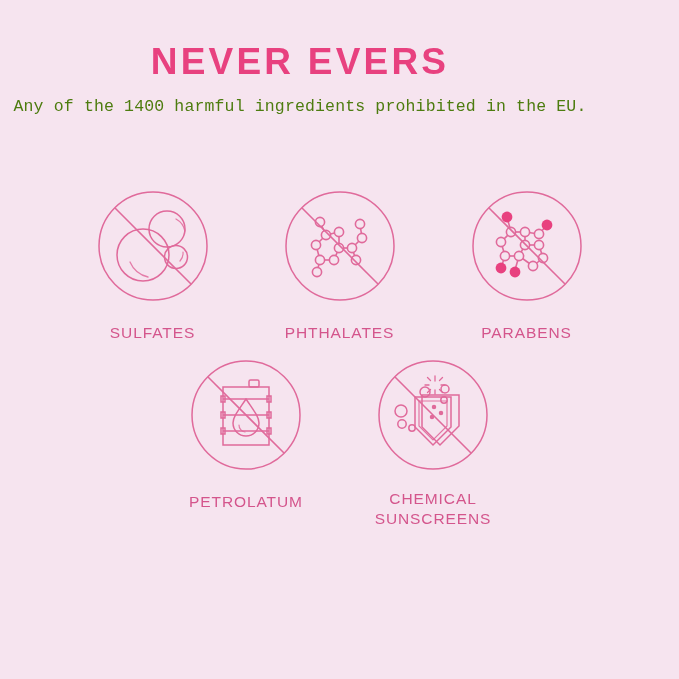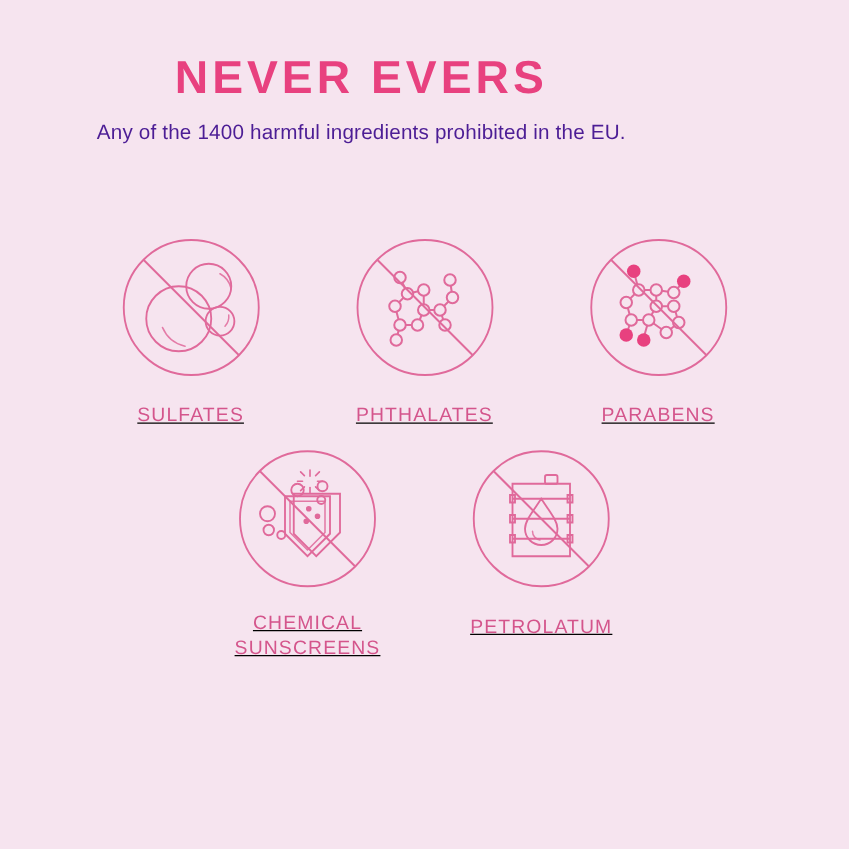--- a/index.html
+++ b/index.html
@@ -19,41 +19,42 @@
     width: 679px;
     height: 679px;
     background: #f6e4ef;
     box-sizing: border-box;
   }
 
   
   .header {
     position: absolute;
     top: 42px;
-    left: 0;
+    left: 11px;
     width: 578px;
     text-align: center;
   }
   .title {
     font-size: 37px;
     font-weight: bold;
     letter-spacing: 3.2px;
     color: #e8417f;
     line-height: 1.1;
     margin: 0;
     white-space: nowrap;
   }
   .subtitle {
     margin: 14px 0 0 0;
     font-size: 16.5px;
     font-weight: normal;
     letter-spacing: 0.15px;
-    color: #4c1d95;
+    color: #4d7c0f;
     line-height: 1.2;
     white-space: nowrap;
+    font-family: Liberation Mono, monospace;
   }
 
   
   .grid {
     position: absolute;
     top: 190px;
     left: 0;
     width: 679px;
   }
   .row {
@@ -62,21 +63,20 @@
     width: 679px;
   }
   .row-1 { gap: 75px; }
   .row-2 { gap: 75px; margin-top: 16px; }
 
   .cell {
     width: 112px;
     display: flex;
     flex-direction: column;
     align-items: center;
-    text-decoration: underline;
   }
   .icon-wrap {
     width: 112px;
     height: 112px;
     display: block;
   }
   .icon-wrap svg {
     display: block;
     width: 112px;
     height: 112px;
@@ -211,20 +211,50 @@
             </g>
           </svg>
         </span>
         <div class="caption">PARABENS</div>
       </div>
 
     </div>
 
     <div class="row row-2">
 
+      <div class="cell cell-petrolatum">
+        <span class="icon-wrap">
+          <svg viewBox="0 0 112 112" xmlns="http://www.w3.org/2000/svg">
+            <g fill="none" stroke="#e06a9b" stroke-width="1.5">
+              <circle cx="56" cy="56" r="54"></circle>
+
+              <rect x="59" y="21" width="10" height="7" rx="1.5"></rect>
+
+              <path d="M33 28 h46 v58 h-46 z"></path>
+
+              <line x1="33" y1="40" x2="79" y2="40"></line>
+              <line x1="33" y1="56" x2="79" y2="56"></line>
+              <line x1="33" y1="72" x2="79" y2="72"></line>
+
+              <path d="M31 37 h4 v6 h-4 z"></path>
+              <path d="M31 53 h4 v6 h-4 z"></path>
+              <path d="M31 69 h4 v6 h-4 z"></path>
+              <path d="M77 37 h4 v6 h-4 z"></path>
+              <path d="M77 53 h4 v6 h-4 z"></path>
+              <path d="M77 69 h4 v6 h-4 z"></path>
+
+              <path d="M56 40 C48 52 43 58 43 64 a13 13 0 0 0 26 0 C69 58 64 52 56 40 z"></path>
+              <path d="M49 66 a7 7 0 0 0 6 7" stroke-width="1.2" stroke-linecap="round" opacity="0.85"></path>
+              <line x1="18" y1="18" x2="94" y2="94" stroke-width="1.6"></line>
+            </g>
+          </svg>
+        </span>
+        <div class="caption">PETROLATUM</div>
+      </div>
+
       <div class="cell cell-sunscreen">
         <span class="icon-wrap">
           <svg viewBox="0 0 112 112" xmlns="http://www.w3.org/2000/svg">
             <g fill="none" stroke="#e06a9b" stroke-width="1.5">
               <circle cx="56" cy="56" r="54"></circle>
 
               <path d="M45 36 h37 v31 l-19 19 l-18 -18 z"></path>
 
               <path d="M38 38 h36 v30 l-18 18 l-18 -18 z"></path>
 
@@ -253,46 +283,16 @@
                 <line x1="53.5" y1="30.5" x2="50.5" y2="33.5"></line>
               </g>
               <line x1="18" y1="18" x2="94" y2="94" stroke-width="1.6"></line>
             </g>
           </svg>
         </span>
         <div class="caption">CHEMICAL
 SUNSCREENS</div>
       </div>
 
-      <div class="cell cell-petrolatum">
-        <span class="icon-wrap">
-          <svg viewBox="0 0 112 112" xmlns="http://www.w3.org/2000/svg">
-            <g fill="none" stroke="#e06a9b" stroke-width="1.5">
-              <circle cx="56" cy="56" r="54"></circle>
-
-              <rect x="59" y="21" width="10" height="7" rx="1.5"></rect>
-
-              <path d="M33 28 h46 v58 h-46 z"></path>
-
-              <line x1="33" y1="40" x2="79" y2="40"></line>
-              <line x1="33" y1="56" x2="79" y2="56"></line>
-              <line x1="33" y1="72" x2="79" y2="72"></line>
-
-              <path d="M31 37 h4 v6 h-4 z"></path>
-              <path d="M31 53 h4 v6 h-4 z"></path>
-              <path d="M31 69 h4 v6 h-4 z"></path>
-              <path d="M77 37 h4 v6 h-4 z"></path>
-              <path d="M77 53 h4 v6 h-4 z"></path>
-              <path d="M77 69 h4 v6 h-4 z"></path>
-
-              <path d="M56 40 C48 52 43 58 43 64 a13 13 0 0 0 26 0 C69 58 64 52 56 40 z"></path>
-              <path d="M49 66 a7 7 0 0 0 6 7" stroke-width="1.2" stroke-linecap="round" opacity="0.85"></path>
-              <line x1="18" y1="18" x2="94" y2="94" stroke-width="1.6"></line>
-            </g>
-          </svg>
-        </span>
-        <div class="caption">PETROLATUM</div>
-      </div>
-
     </div>
 
   </div>
 </div>
 
 </body></html>

